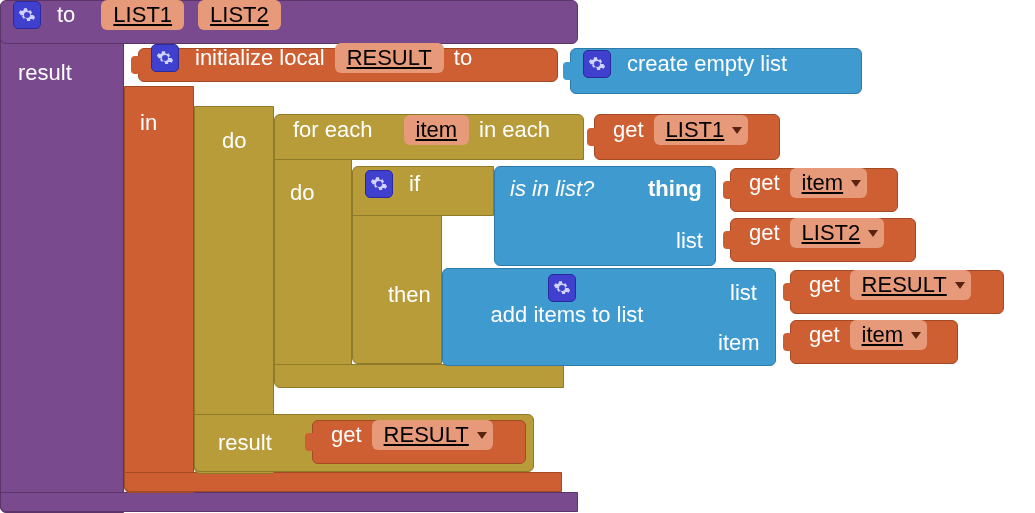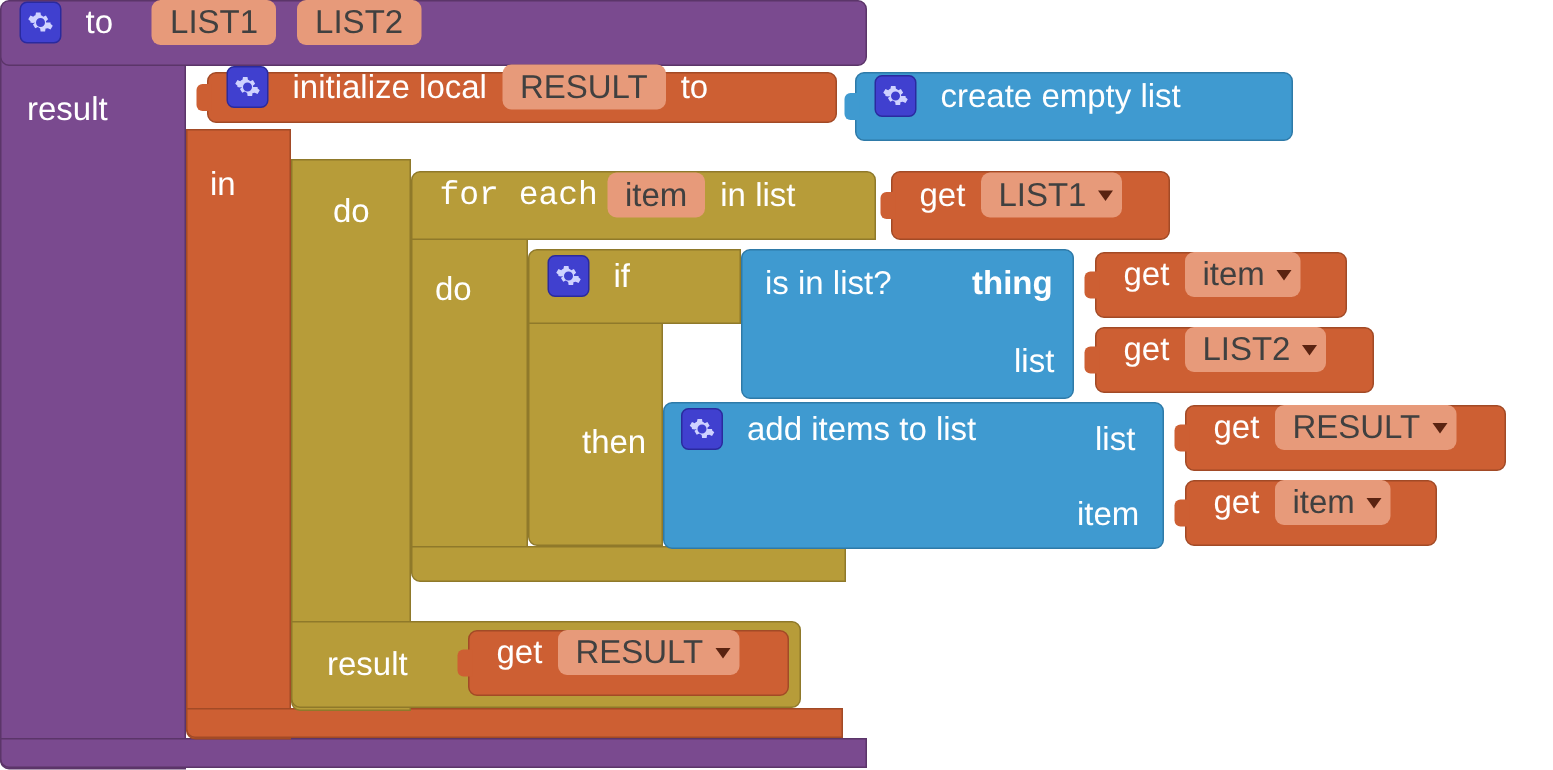--- a/index.html
+++ b/index.html
@@ -44,34 +44,35 @@
     align-items: center;
     background: #c9a4d6;
     color: #421e54;
     border-radius: 6px;
     padding: 2px 12px;
     margin: 0 4px;
     font-weight: 500;
   }
   .chip.op { 
     background: #e79a7a;
-    color: #404040;
+    color: #000000;
+    text-decoration: underline;
   }
   .chip.dd { 
     padding-right: 6px;
   }
   .caret {
     width: 0; height: 0;
     border-left: 5px solid transparent;
     border-right: 5px solid transparent;
     border-top: 7px solid #5a2311;
     margin-left: 8px;
   }
   .txt { margin: 0 6px; white-space: nowrap; }
-  .kw  { margin-right: 2px; font-family: Liberation Mono, monospace; }
+  .kw  { margin-right: 27px; }
 
   
   .notch::before {
     content: "";
     position: absolute;
     left: -8px;
     top: 50%;
     transform: translateY(-50%);
     width: 10px; height: 18px;
     background: inherit;
@@ -159,21 +160,21 @@
 
 <div class="rlabel" style="left:140px; top:110px;">in</div>
 
 <div class="rlabel" style="left:222px; top:128px;">do</div>
 
 <div class="block olive" style="left:274px; top:114px; width:310px; height:46px; border-radius:6px 6px 0 0;">
   <span class="txt kw">for each</span>
   <span class="chip op">
       <span>item</span>
     </span>
-  <span class="txt">in list</span>
+  <span class="txt">in each</span>
 </div>
 
 <div class="block orange notch" style="left:594px; top:114px; width:186px; height:46px;">
   <span class="txt">get</span>
   <span class="chip op dd">
     <span>LIST1</span>
       <span class="caret"></span>
   </span>
 </div>
 
@@ -181,21 +182,21 @@
 
 <div class="block olive" style="left:352px; top:166px; width:142px; height:50px; border-radius:6px 0 0 0;text-align:right;">
   <span class="gear">
     <svg viewBox="0 0 24 24">
         <path fill="#cfd2ff" d="M12 8a4 4 0 1 0 0 8 4 4 0 0 0 0-8zm9 4a7 7 0 0 1-.1 1.2l2 1.6-2 3.4-2.4-1a7 7 0 0 1-2 .1l-.4 2.6h-4l-.4-2.6a7 7 0 0 1-2-1.2l-2.4 1-2-3.4 2-1.6A7 7 0 0 1 3 12a7 7 0 0 1 .1-1.2l-2-1.6 2-3.4 2.4 1a7 7 0 0 1 2-1.2L8 3h4l.4 2.6a7 7 0 0 1 2 1.2l2.4-1 2 3.4-2 1.6c.1.4.2.8.2 1.2z"></path>
       </svg>
   </span>
   <span class="txt">if</span>
 </div>
 
-<div class="rlabel" style="left:510px; top:176px;">is in list?</div>
+<div class="rlabel" style="left:510px; top:176px;font-style:italic;">is in list?</div>
 <div class="rlabel" style="left:648px; top:176px;font-weight:bold;">thing</div>
 
 <div class="rlabel" style="left:676px; top:228px;">list</div>
 
 <div class="block orange notch" style="left:730px; top:168px; width:168px; height:44px;">
   <span class="txt">get</span>
   <span class="chip op dd">
     <span>item</span>
       <span class="caret"></span>
   </span>
@@ -204,21 +205,21 @@
 <div class="block orange notch" style="left:730px; top:218px; width:186px; height:44px;">
   <span class="txt">get</span>
   <span class="chip op dd">
     <span>LIST2</span>
       <span class="caret"></span>
   </span>
 </div>
 
 <div class="rlabel" style="left:388px; top:282px;">then</div>
 
-<div class="block blue" style="left:442px; top:268px; width:252px; height:50px; border:none; background:transparent;">
+<div class="block blue" style="left:442px; top:268px; width:252px; height:50px; border:none; background:transparent;flex-direction:column;">
   <span class="gear">
     <svg viewBox="0 0 24 24">
         <path fill="#cfd2ff" d="M12 8a4 4 0 1 0 0 8 4 4 0 0 0 0-8zm9 4a7 7 0 0 1-.1 1.2l2 1.6-2 3.4-2.4-1a7 7 0 0 1-2 .1l-.4 2.6h-4l-.4-2.6a7 7 0 0 1-2-1.2l-2.4 1-2-3.4 2-1.6A7 7 0 0 1 3 12a7 7 0 0 1 .1-1.2l-2-1.6 2-3.4 2.4 1a7 7 0 0 1 2-1.2L8 3h4l.4 2.6a7 7 0 0 1 2 1.2l2.4-1 2 3.4-2 1.6c.1.4.2.8.2 1.2z"></path>
       </svg>
   </span>
   <span class="txt">add items to list</span>
 </div>
 <div class="rlabel" style="left:730px; top:280px;">list</div>
 <div class="rlabel" style="left:718px; top:330px;">item</div>
 

